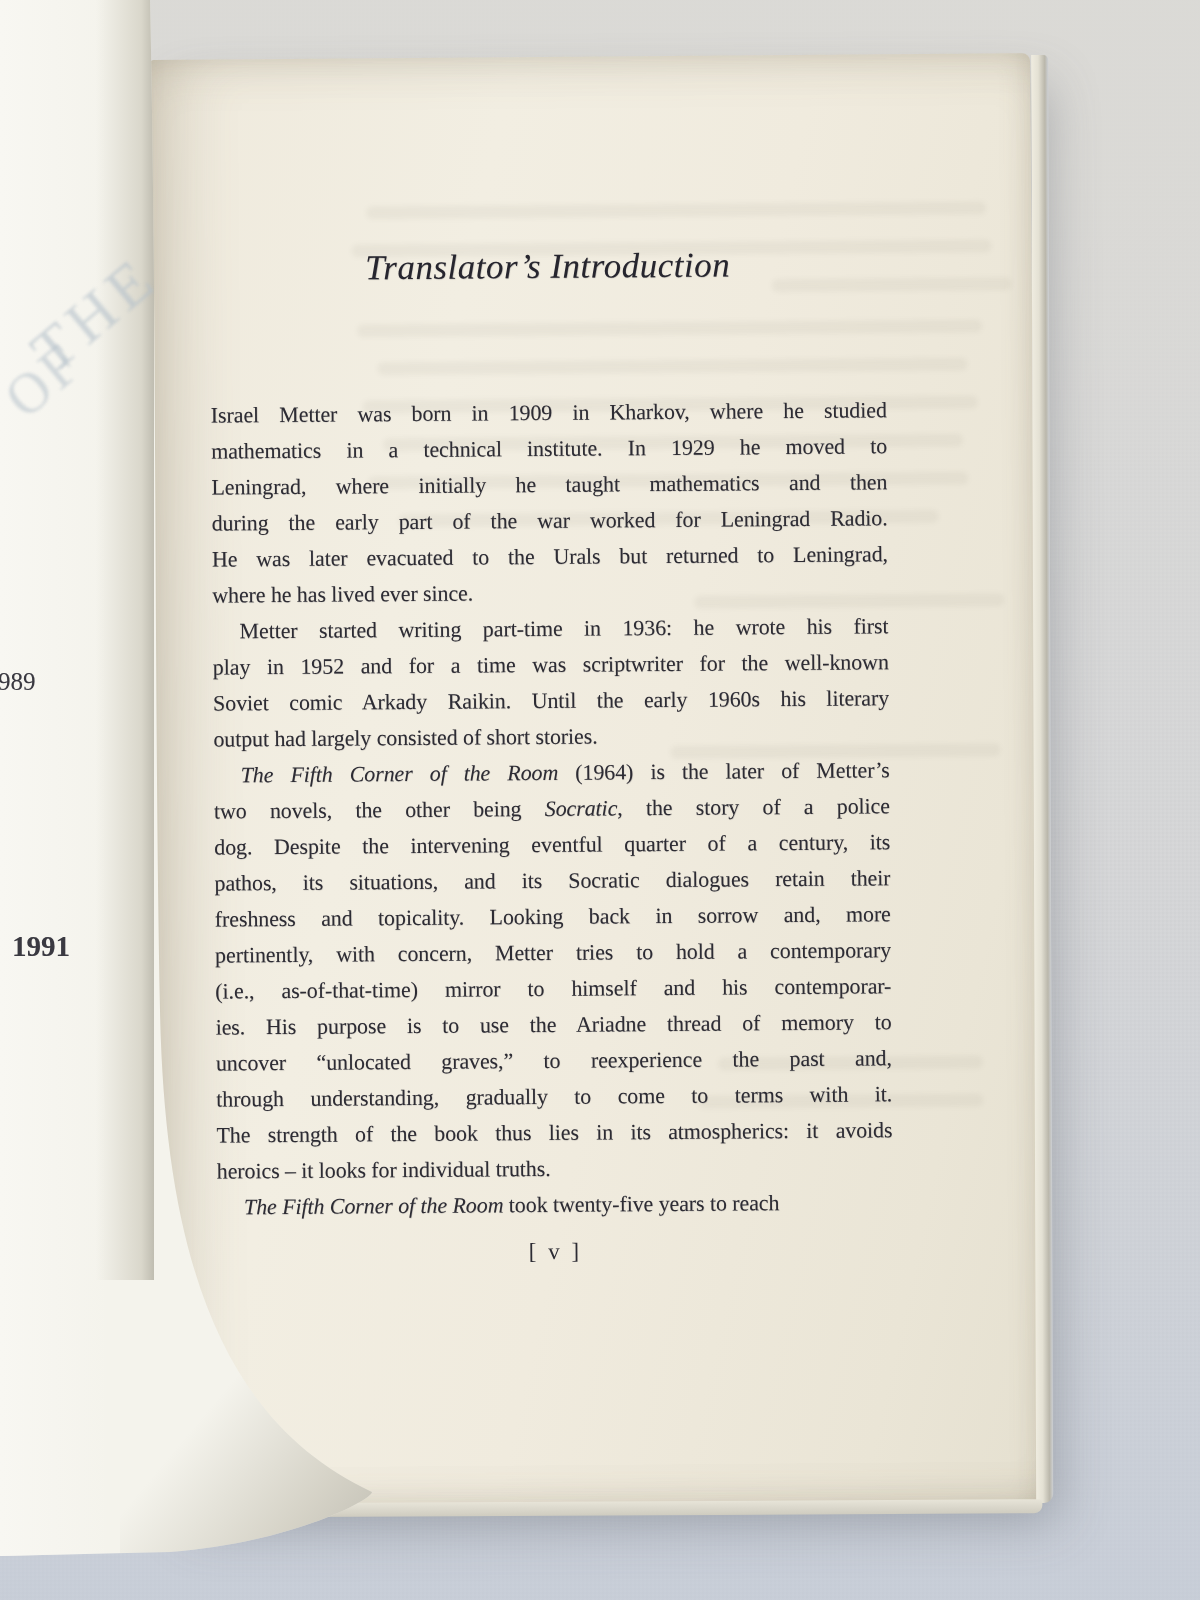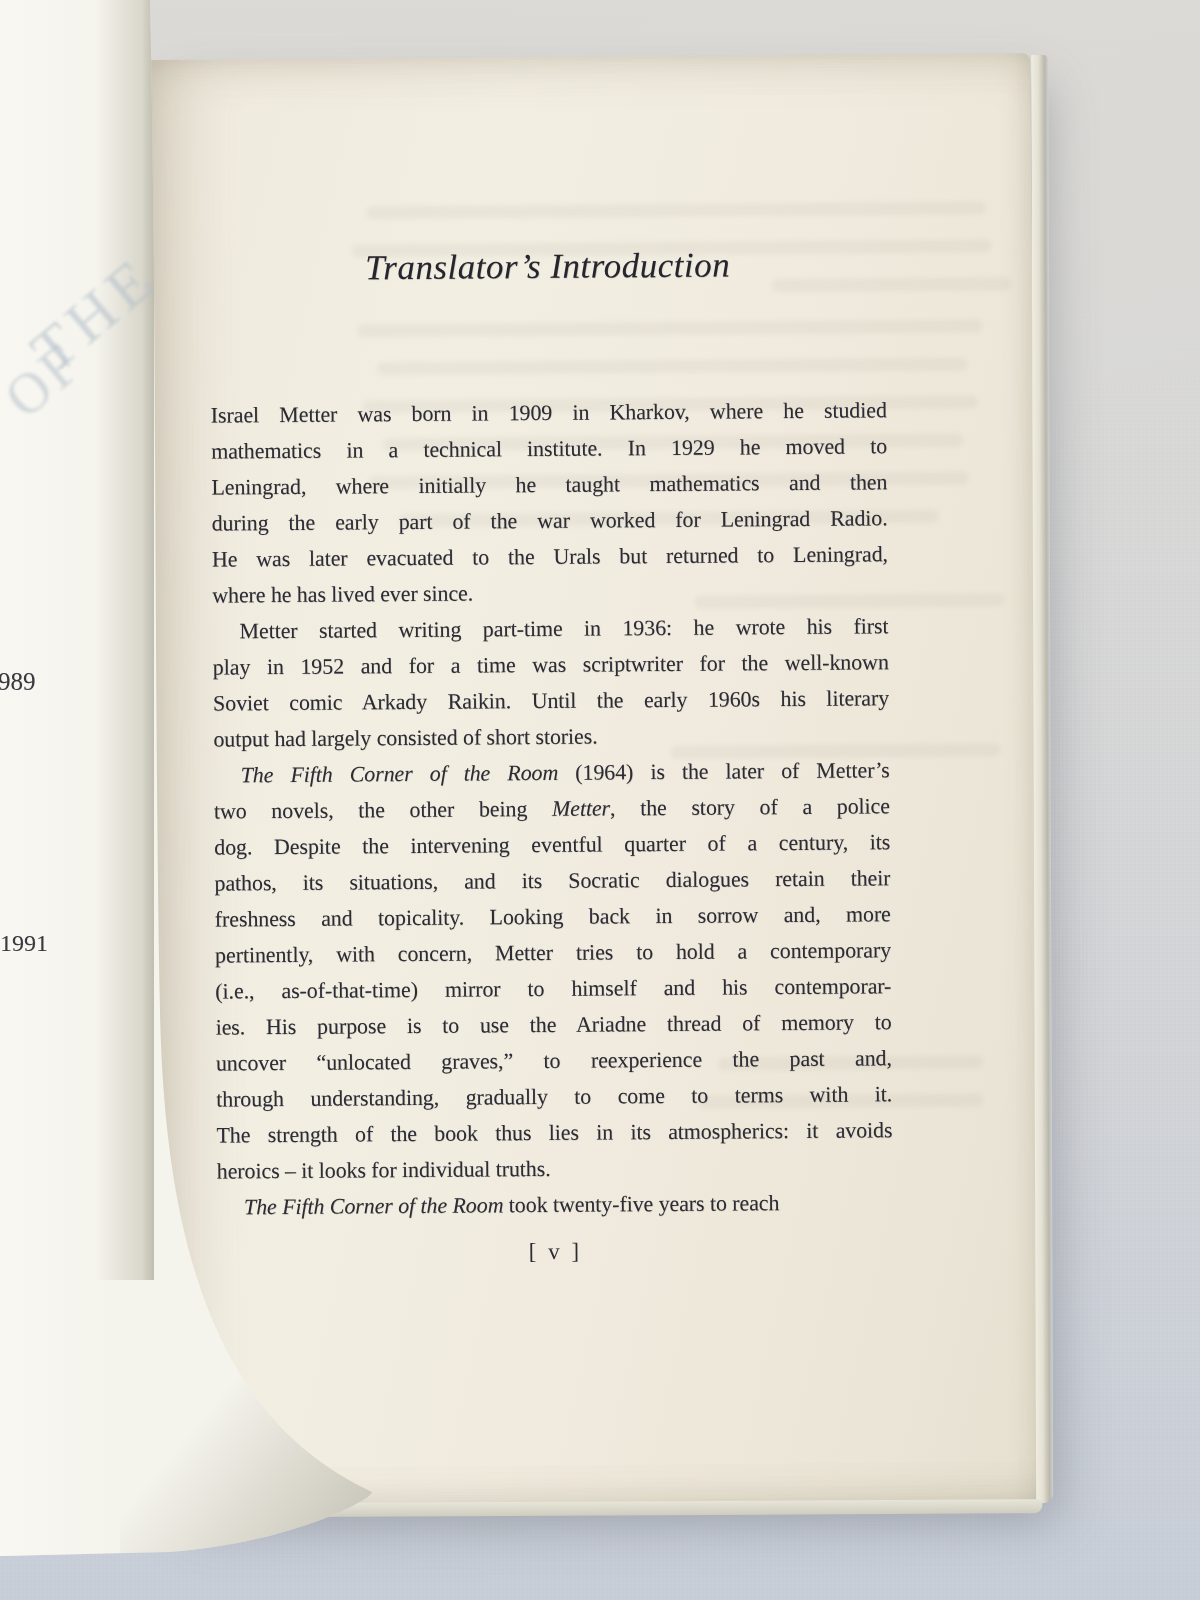--- a/index.html
+++ b/index.html
@@ -76,21 +76,21 @@
   .ghost-the{
     position:absolute;left:16px;top:258px;transform:rotate(-40deg);
     font-size:62px;letter-spacing:7px;color:#b4c0ca;opacity:.6;filter:blur(1.5px);white-space:nowrap;
   }
   .ghost-of{
     position:absolute;left:4px;top:348px;transform:rotate(-40deg);
     font-size:56px;letter-spacing:4px;color:#b4c0ca;opacity:.55;filter:blur(1.5px);
   }
   .margin-num{position:absolute;color:#3a3941;text-shadow:.3px .4px .6px rgba(58,57,65,.3);}
   .num-top{left:-2px;top:668px;font-size:25px;}
-  .num-bottom{left:0px;top:930px;font-size:24px;}
+  .num-bottom{left:12px;top:930px;font-size:29px;font-weight:bold;}
 </style>
 </head>
 <body>
 
 <div class="right-page">
   <div class="showthrough">
       <div class="g" style="left: 215px; top: 148px; width: 620px;"></div>
       <div class="g" style="left: 200px; top: 186px; width: 640px;"></div>
       <div class="g" style="left: 620px; top: 224px; width: 240px;"></div>
       <div class="g" style="left: 205px; top: 266px; width: 625px;"></div>
@@ -116,21 +116,21 @@
           <div class="line last"><span>where he has lived ever since.</span></div>
         </div>
         <div>
           <div class="line indent"><span>Metter started writing part-time in 1936: he wrote his first</span></div>
           <div class="line"><span>play in 1952 and for a time was scriptwriter for the well-known</span></div>
           <div class="line"><span>Soviet comic Arkady Raikin. Until the early 1960s his literary</span></div>
           <div class="line last"><span>output had largely consisted of short stories.</span></div>
         </div>
         <div>
           <div class="line indent"><span class="it">The Fifth Corner of the Room</span><span> (1964) is the later of Metter’s</span></div>
-          <div class="line"><span>two novels, the other being </span><span class="it">Metter</span><span>, the story of a police</span></div>
+          <div class="line"><span>two novels, the other being </span><span class="it">Socratic</span><span>, the story of a police</span></div>
           <div class="line"><span>dog. Despite the intervening eventful quarter of a century, its</span></div>
           <div class="line"><span>pathos, its situations, and its Socratic dialogues retain their</span></div>
           <div class="line"><span>freshness and topicality. Looking back in sorrow and, more</span></div>
           <div class="line"><span>pertinently, with concern, Metter tries to hold a contemporary</span></div>
           <div class="line"><span>(i.e., as-of-that-time) mirror to himself and his contemporar-</span></div>
           <div class="line"><span>ies. His purpose is to use the Ariadne thread of memory to</span></div>
           <div class="line"><span>uncover “unlocated graves,” to reexperience the past and,</span></div>
           <div class="line"><span>through understanding, gradually to come to terms with it.</span></div>
           <div class="line"><span>The strength of the book thus lies in its atmospherics: it avoids</span></div>
           <div class="line last"><span>heroics – it looks for individual truths.</span></div>

